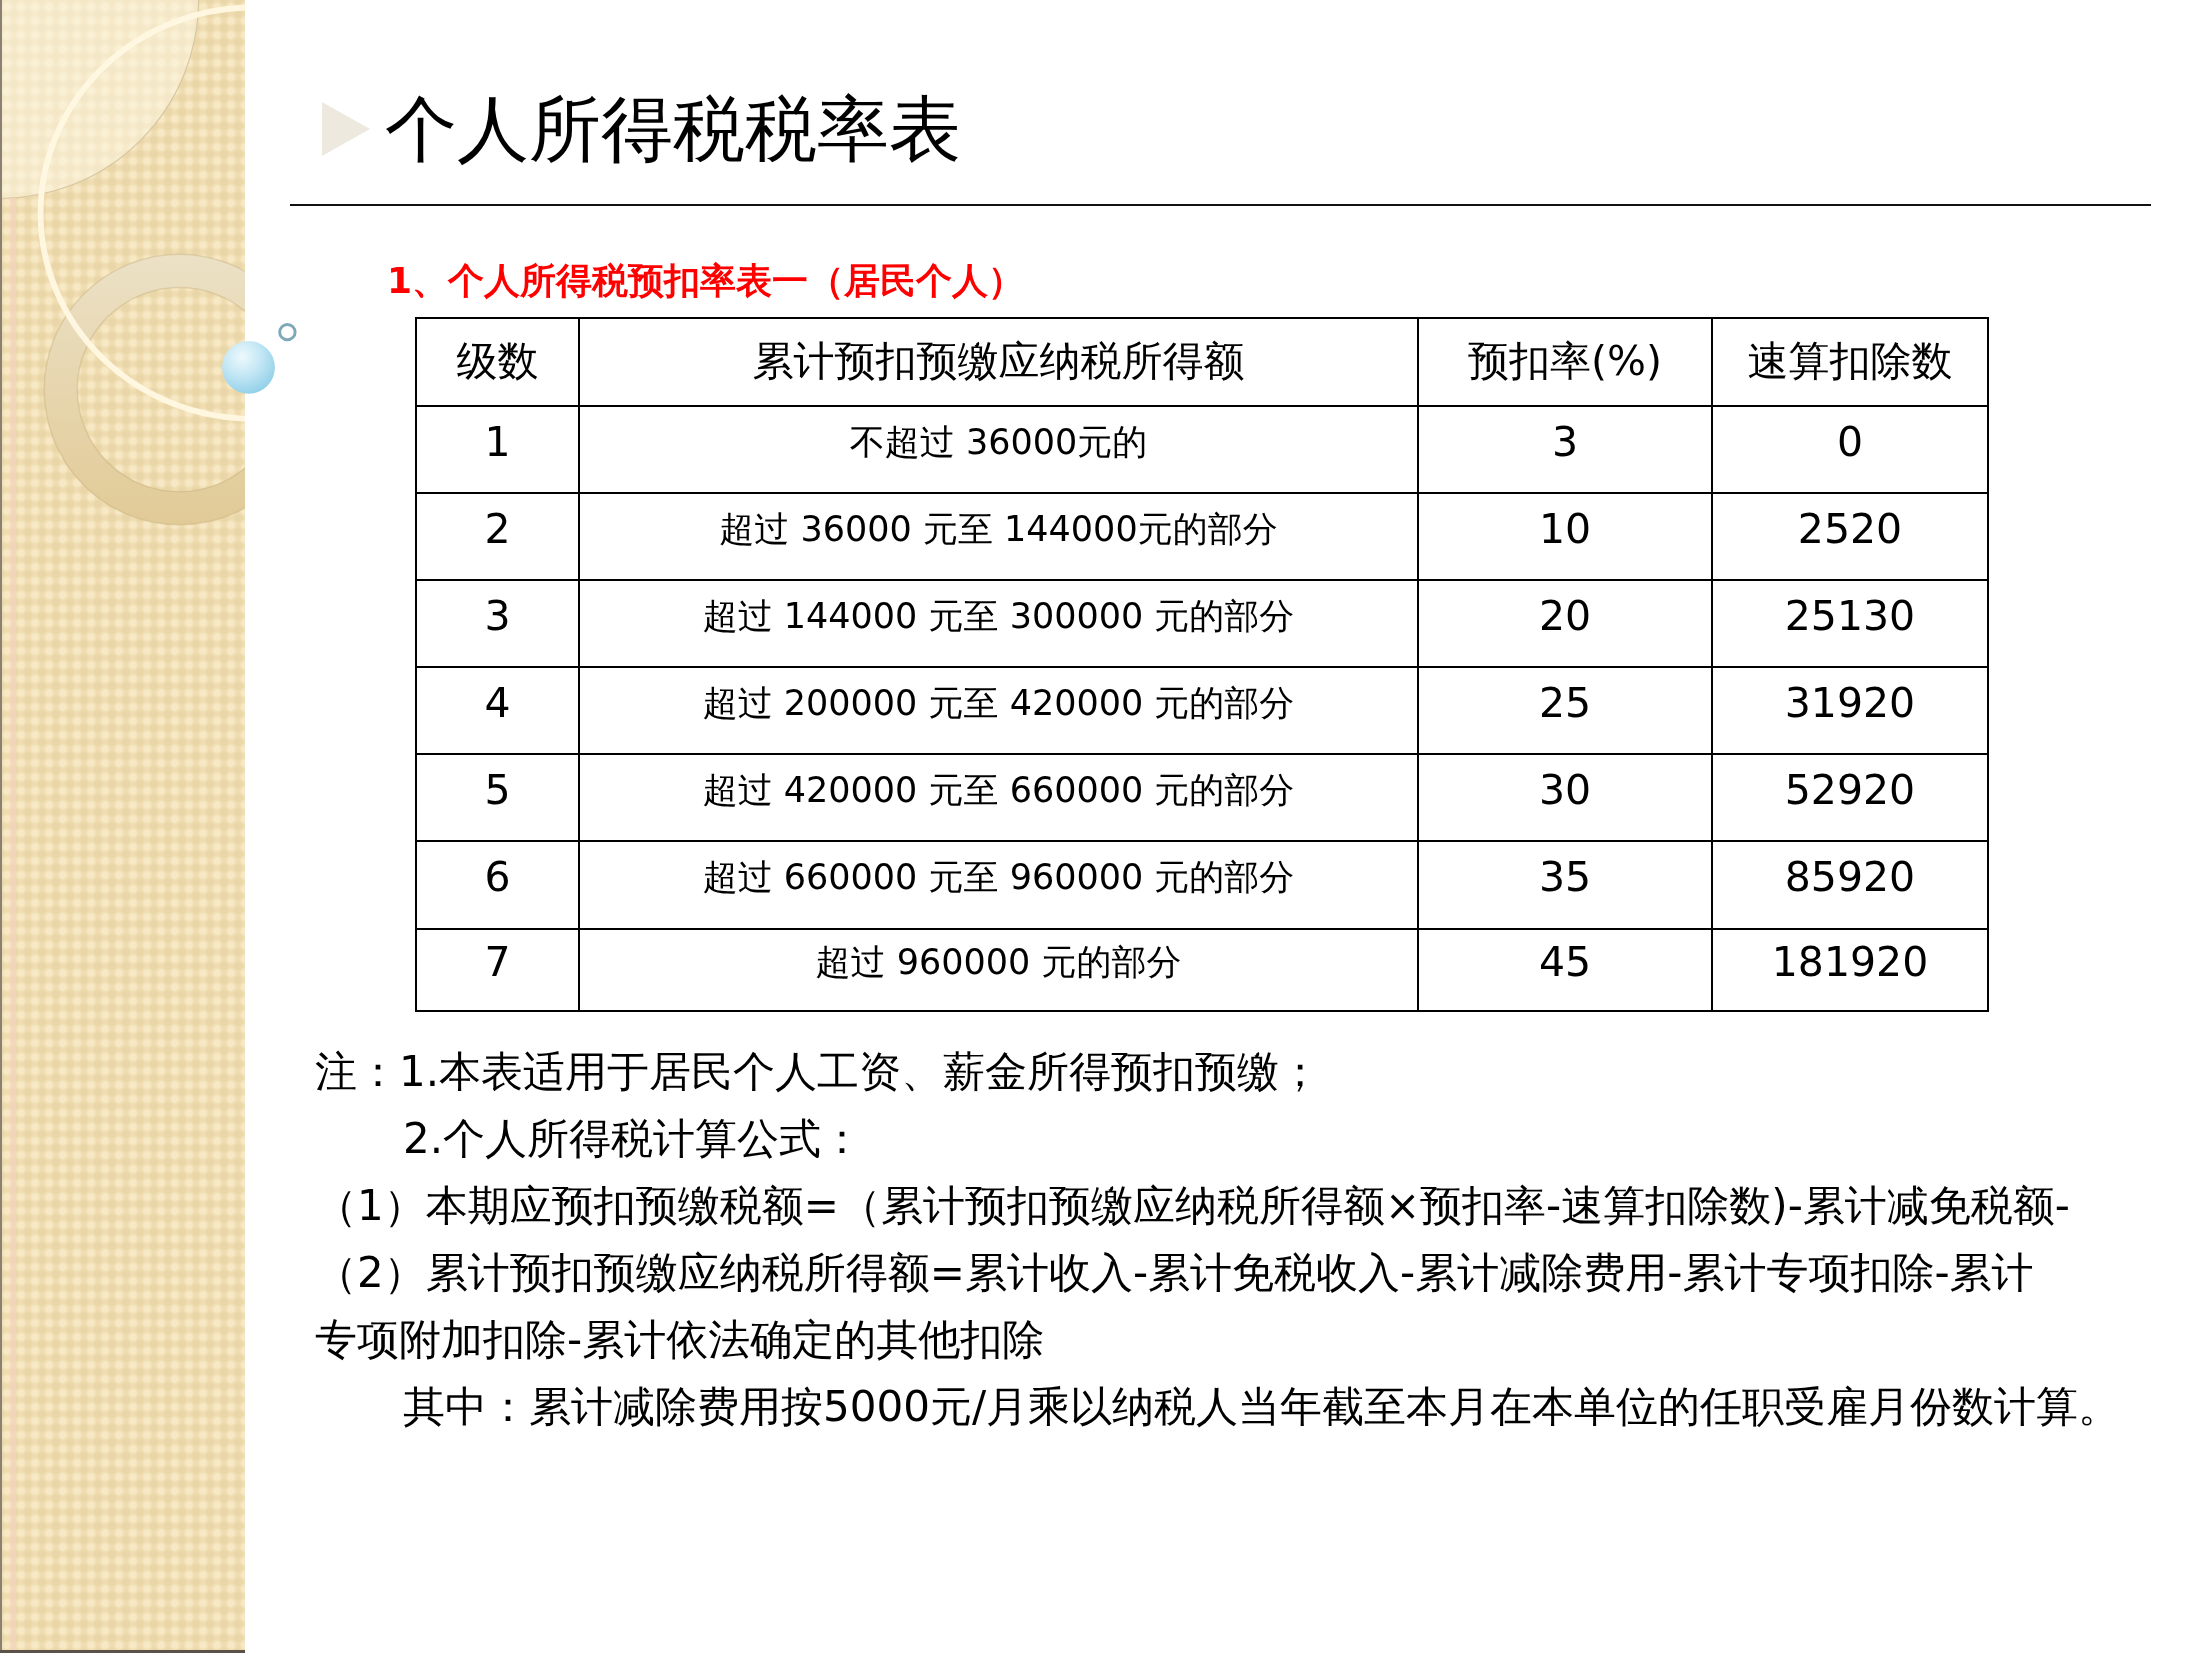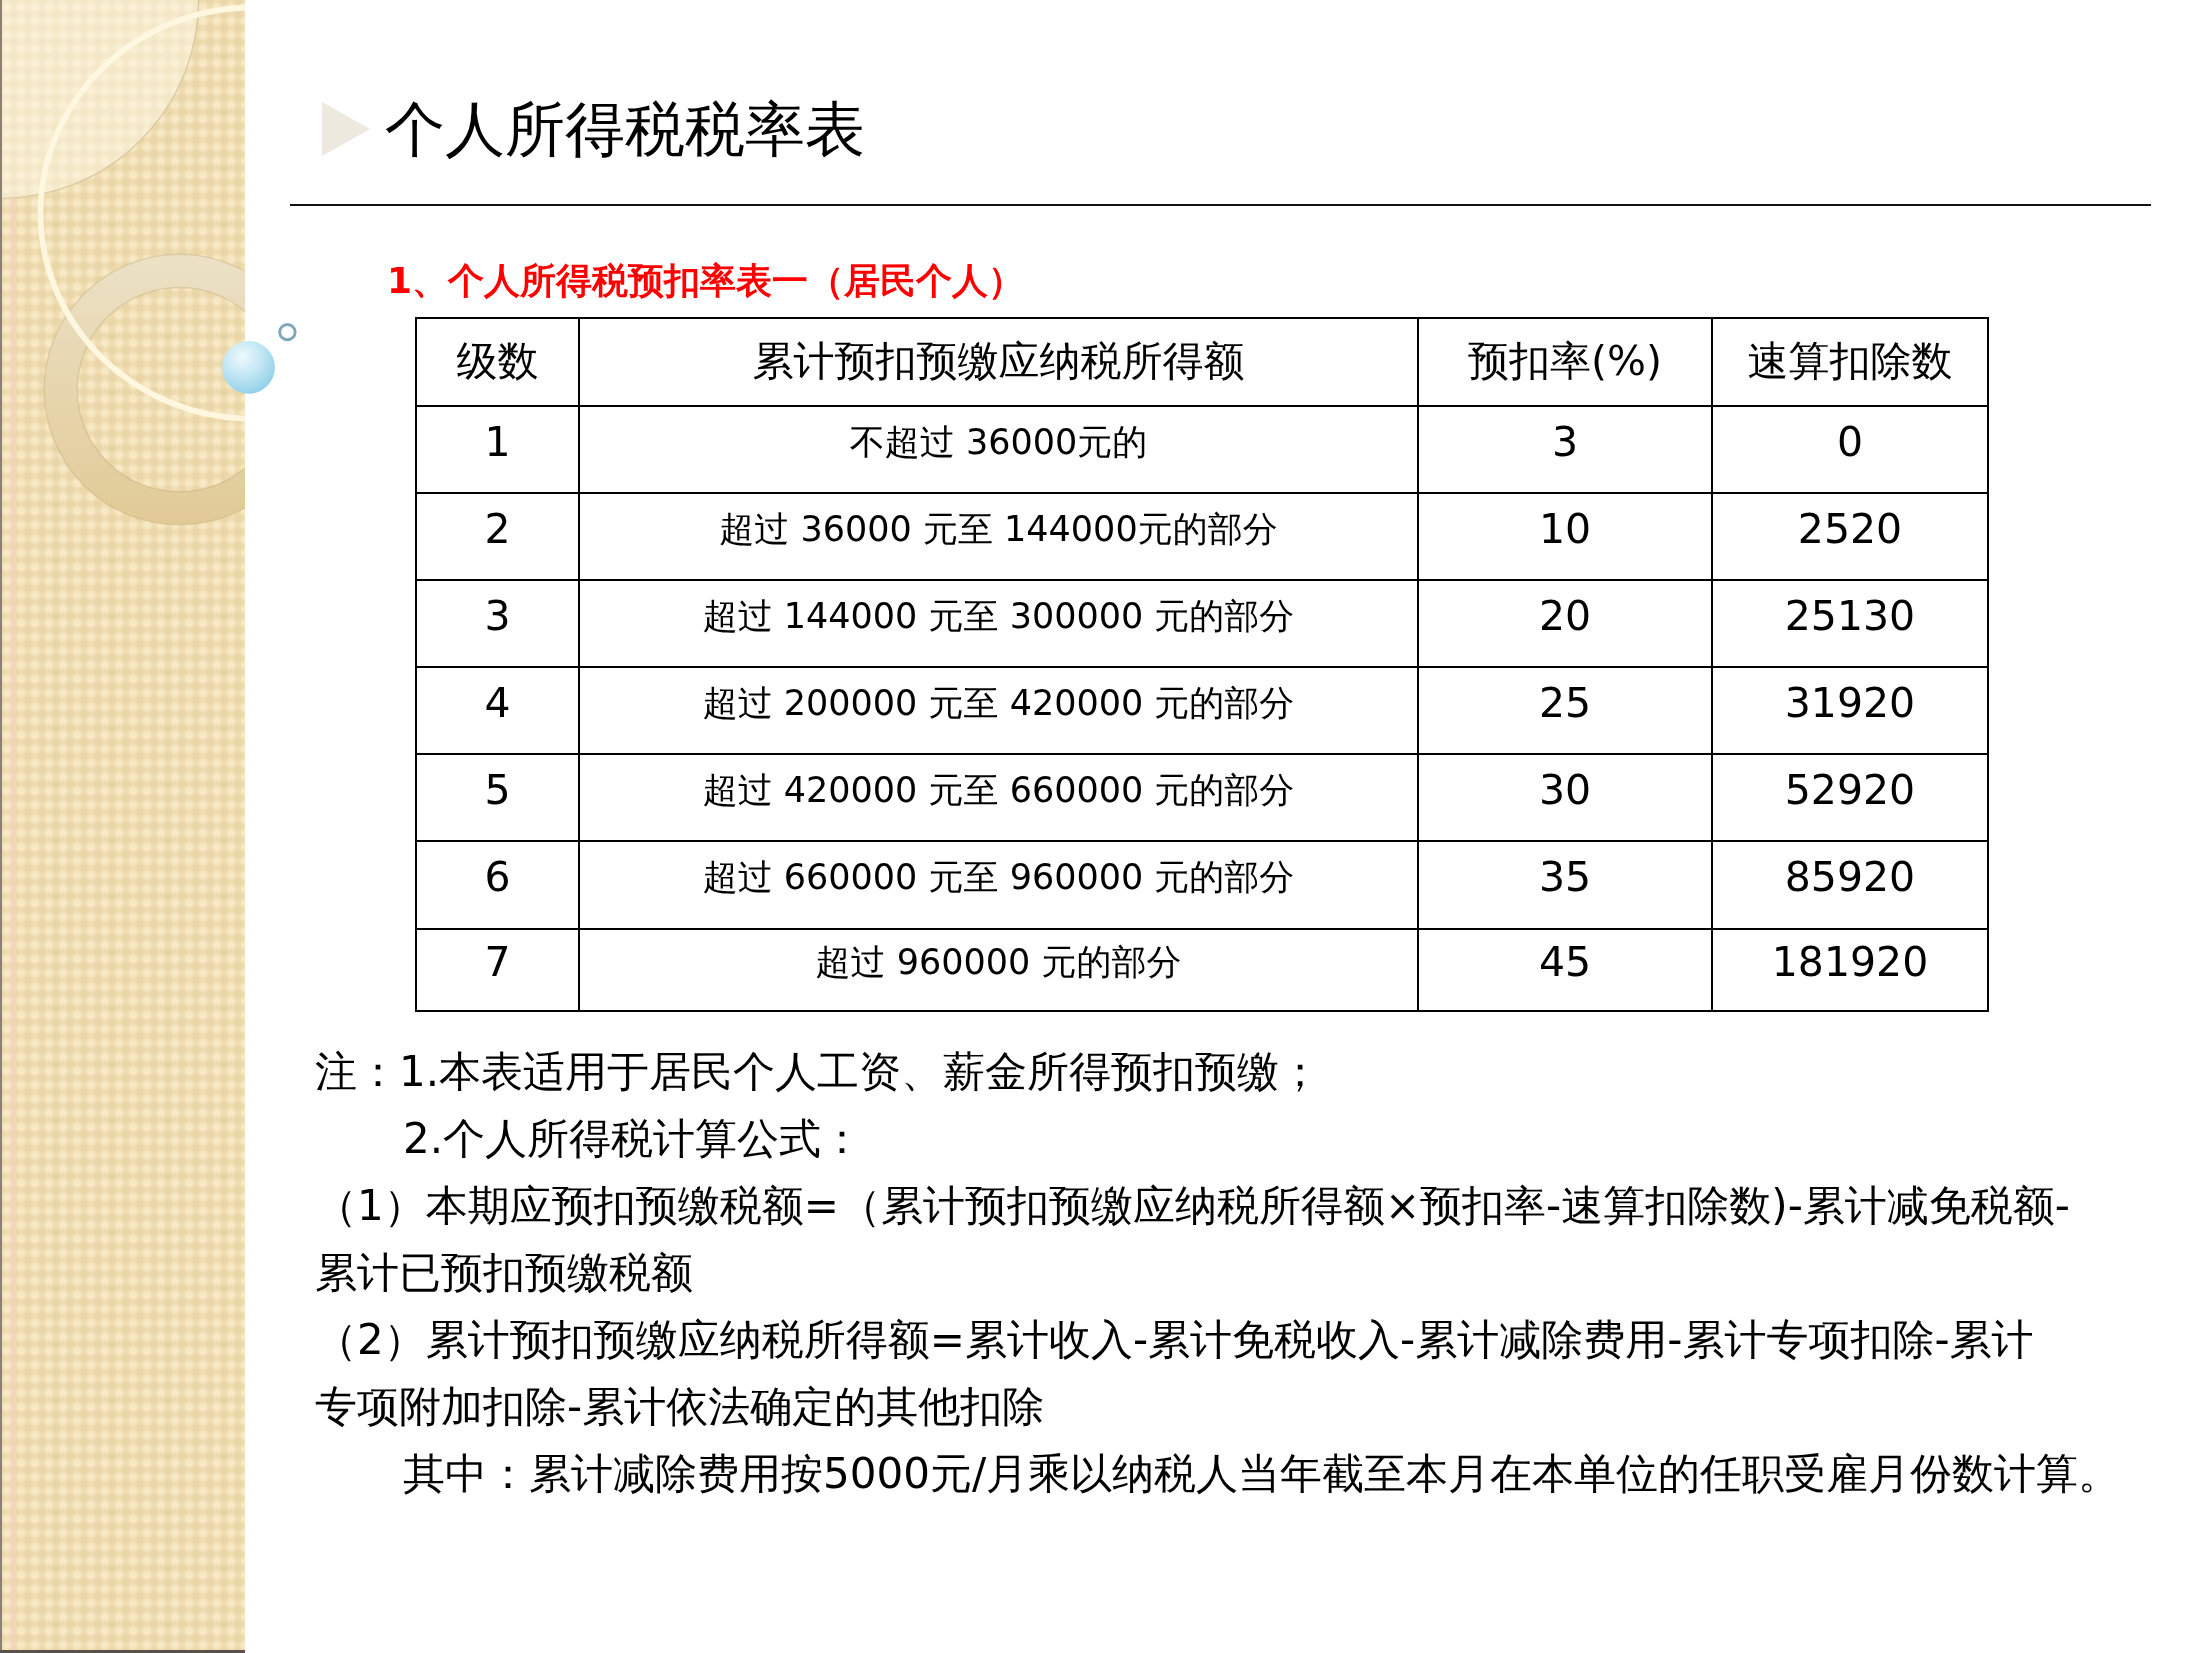--- a/index.html
+++ b/index.html
@@ -27,21 +27,21 @@
 
   
   .title-arrow {
     position:absolute; left:322px; top:102px; width:48px; height:54px;
     background:var(--title-arrow, #ede9df);
     clip-path:polygon(0 0, 100% 50%, 0 100%);
   }
   .title {
     position:absolute; left:385px; top:87px;
     font-family:"DejaVu Serif", "Liberation Serif", serif;
-    font-size:60px; line-height:85px; white-space:nowrap; color:#000;
+    font-size:72px; line-height:85px; white-space:nowrap; color:#000;
   }
   .title-rule { position:absolute; left:290px; top:204px; width:1861px; height:2.2px; background:#111; }
 
   .section-heading {
     position:absolute; left:387px; top:256px;
     font-size:36px; line-height:49px; font-weight:bold; white-space:nowrap;
     color:var(--heading-red, #ff0000);
   }
 
   
@@ -164,18 +164,17 @@
       <td class="num">45</td>
       <td class="num">181920</td>
     </tr>
   </tbody>
 </table>
 
 <div class="notes">
   <div class="line">注：1.本表适用于居民个人工资、薪金所得预扣预缴；</div>
   <div class="line indent">2.个人所得税计算公式：</div>
   <div class="line">（1）本期应预扣预缴税额=（累计预扣预缴应纳税所得额×预扣率-速算扣除数)-累计减免税额-</div>
-  <div class="line">累计已预扣预缴税额</div>
   <div class="line">（2）累计预扣预缴应纳税所得额=累计收入-累计免税收入-累计减除费用-累计专项扣除-累计</div>
   <div class="line">专项附加扣除-累计依法确定的其他扣除</div>
   <div class="line indent">其中：累计减除费用按5000元/月乘以纳税人当年截至本月在本单位的任职受雇月份数计算。</div>
 </div>
 
 
 </body></html>

